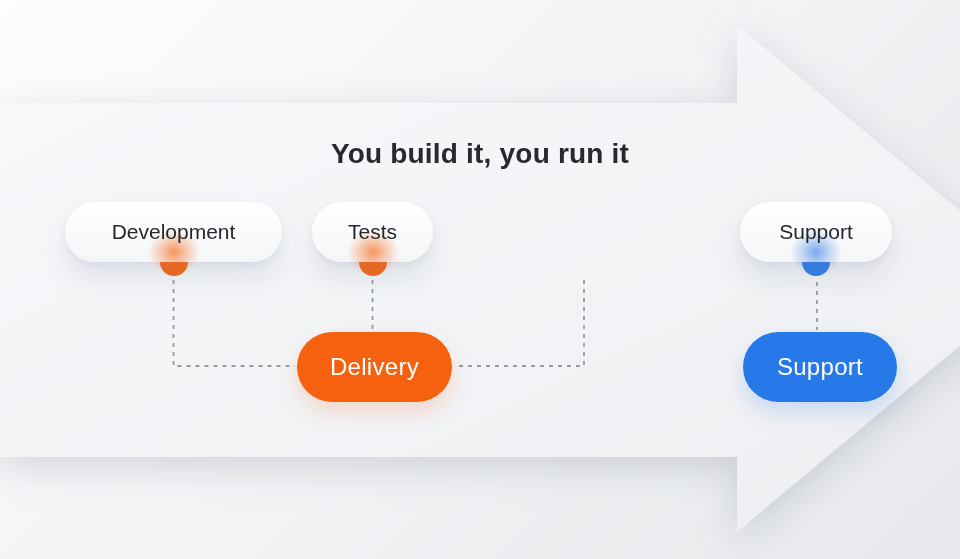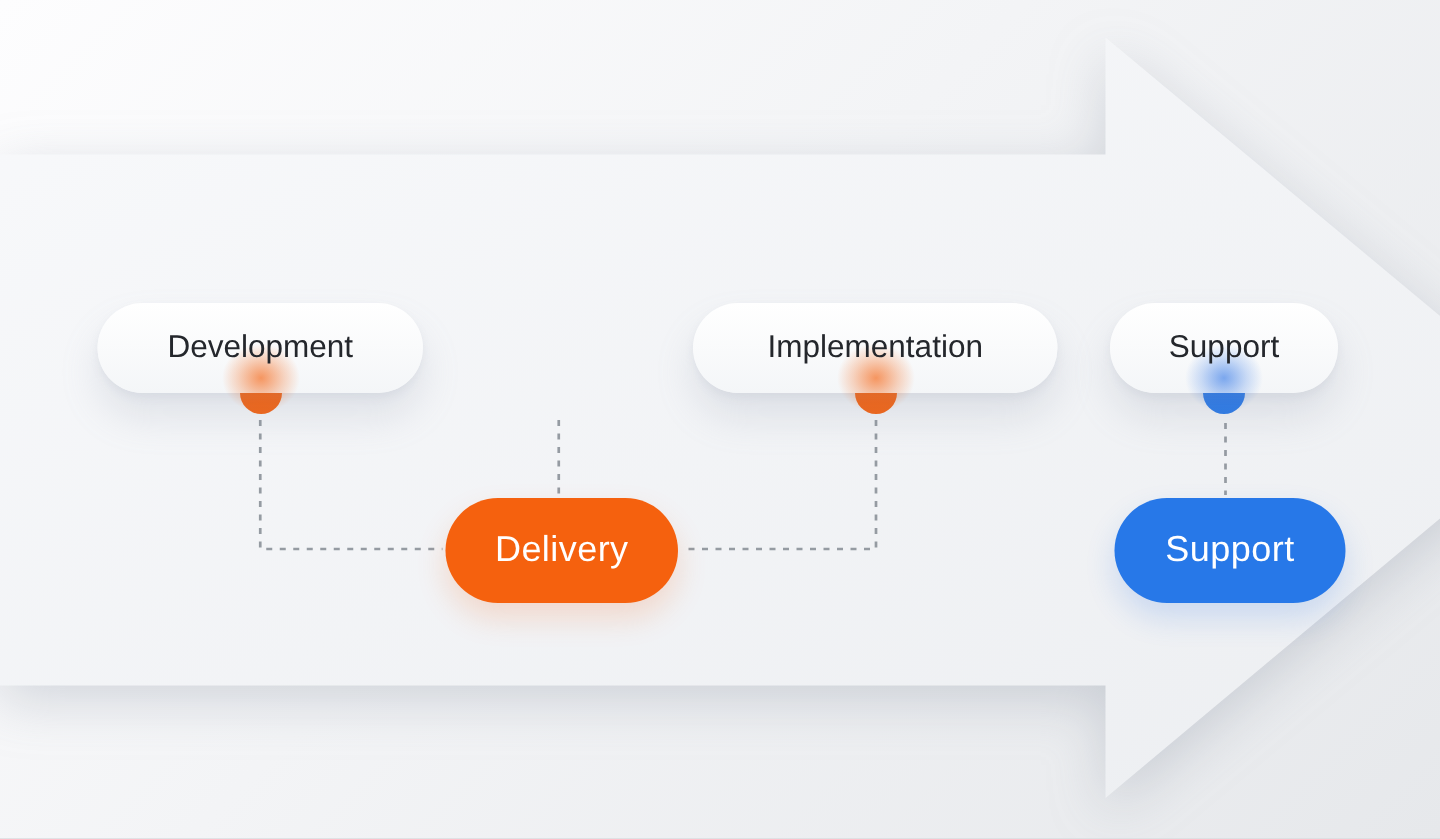--- a/index.html
+++ b/index.html
@@ -74,35 +74,36 @@
     <polygon class="arrow-poly" points="0,103 737,103 737,25 1041,278 737,532 737,457 0,457" fill="url(#arrowGrad)"></polygon>
   </svg>
 
   <svg class="connector-svg" viewBox="0 0 960 559" aria-hidden="true">
     <path d="M173.5 280 L173.5 366 L295 366" fill="none" stroke="#959ba2" stroke-width="1.8" stroke-dasharray="4 5"></path>
     <path d="M372.5 280 L372.5 330" fill="none" stroke="#959ba2" stroke-width="1.8" stroke-dasharray="4 5"></path>
     <path d="M584 280 L584 366 L454 366" fill="none" stroke="#959ba2" stroke-width="1.8" stroke-dasharray="4 5"></path>
     <path d="M817 282 L817 330" fill="none" stroke="#959ba2" stroke-width="1.8" stroke-dasharray="4 5"></path>
   </svg>
 
+  <div class="title">You build it, you run it</div>
 
   <div class="stage stage-development">
     <span class="dot" style="background: rgb(245, 97, 14);"></span>
     <span class="stage-bg"></span>
     <span class="glow glow-orange"></span>
     <span class="stage-label">Development</span>
   </div>
 
-
-  <div class="stage stage-implementation">
+  <div class="stage stage-tests">
     <span class="dot" style="background: rgb(245, 97, 14);"></span>
     <span class="stage-bg"></span>
     <span class="glow glow-orange"></span>
-    <span class="stage-label">Implementation</span>
+    <span class="stage-label">Tests</span>
   </div>
+
 
   <div class="stage stage-support">
     <span class="dot" style="background: rgb(39, 120, 232);"></span>
     <span class="stage-bg"></span>
     <span class="glow glow-blue"></span>
     <span class="stage-label">Support</span>
   </div>
 
   <div class="group-pill group-delivery" style="background: rgb(245, 97, 14);">
     <span>Delivery</span>

